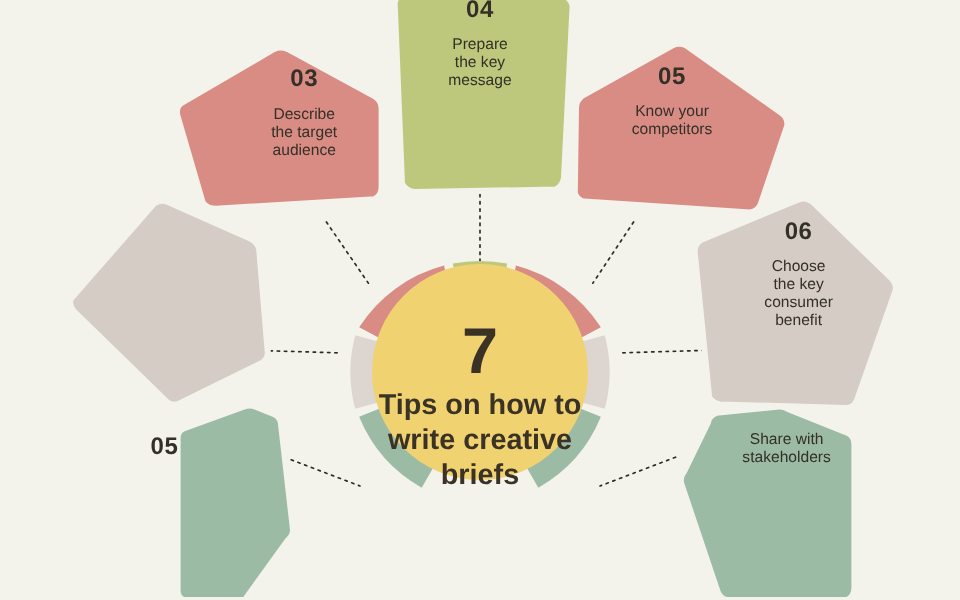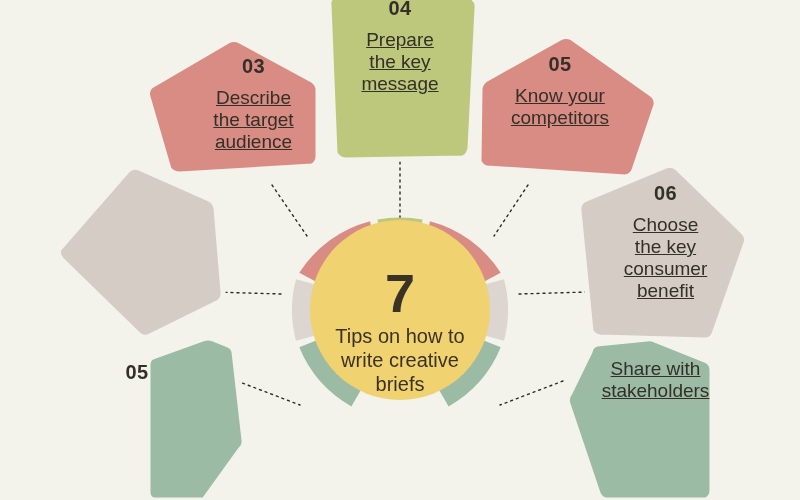--- a/index.html
+++ b/index.html
@@ -42,42 +42,41 @@
   }
   .node-num {
     font-weight: bold;
     font-size: 20px;
     line-height: 1.05;
     letter-spacing: 0.5px;
     display: block;
     margin-bottom: 10px;
   }
   .node-text {
-    font-size: 19px;
+    font-size: 13px;
     line-height: 1.16;
     display: block;
     white-space: pre-line;
-    text-decoration: underline;
   }
   .center-text {
     position: absolute;
     text-align: center;
     color: #3b3226;
     pointer-events: none;
   }
   .center-num {
     font-weight: bold;
     font-size: 54px;
     line-height: 1;
     display: block;
     margin-bottom: 4px;
   }
   .center-sub {
-    font-weight: normal;
-    font-size: 20px;
+    font-weight: bold;
+    font-size: 24px;
     line-height: 1.2;
     display: block;
     white-space: pre-line;
   }
 </style>
 </head>
 <body style="background: rgb(243, 243, 235);">
 
 <div id="infographic">
   <div class="stage">

